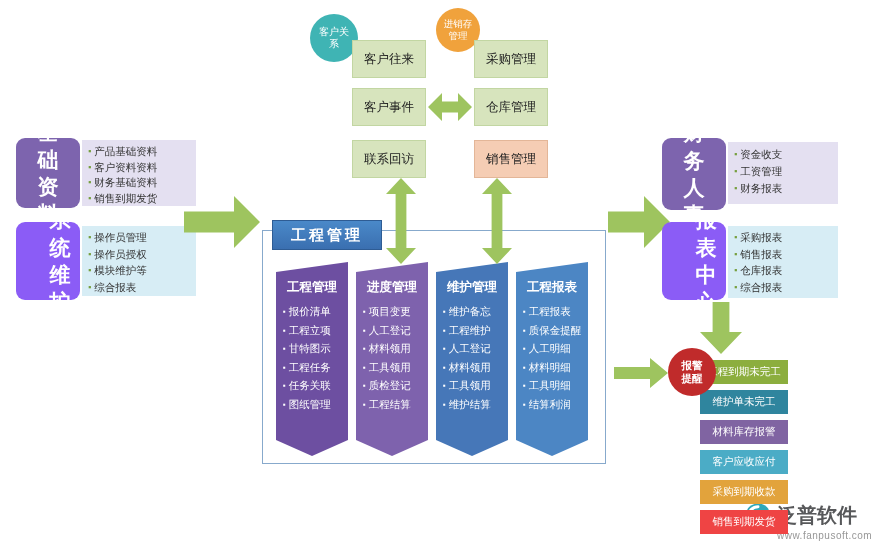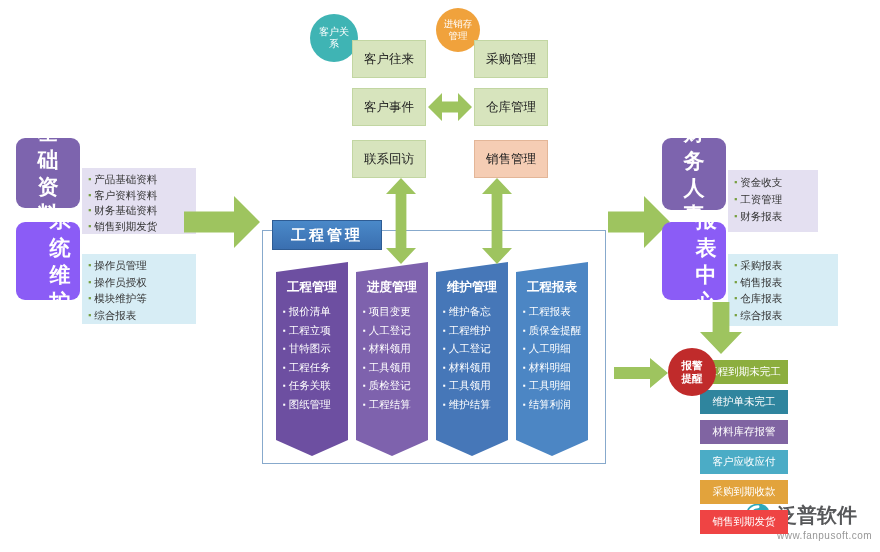--- a/index.html
+++ b/index.html
@@ -14,21 +14,21 @@
   .tbox { position:absolute; width:74px; height:38px; display:flex; align-items:center; justify-content:center;
           font-size:12.5px; color:#222; background:#D7E4BD; border:1px solid #c2d6a2; }
   .tbox.pink { background:#F5CDB4; border-color:#e3b698; }
 
   .badge { position:absolute; border-radius:9px; color:#fff; font-weight:bold; font-size:21px;
            display:flex; align-items:center; justify-content:center; text-align:center; line-height:1.3; }
   .badge span { display:block; width:36px; }
   .badge.purple { background:#7D64AE; }
   .badge.teal   { background:#8b5cf6;padding-left:24px; }
 
-  .panel { position:absolute; padding:4px 6px;margin-top:28px; }
+  .panel { position:absolute; padding:4px 6px; }
   .panel .li { font-size:10.5px; color:#333; white-space:nowrap; }
   .panel .li::before { content:"▪"; color:#769F3E; margin-right:3px; font-size:9px; position:relative; top:-1px; }
   .panel.lav  { background:#E4E0F1; }
   .panel.blue { background:#D7EDF5; }
 
   .arrow { position:absolute; background:#9EC45F; }
 
   
   #crm-circle { left:310px; top:14px; width:48px; height:48px; background:#3FB4B4; font-size:10px; }
   #crm-circle span { width:32px; }
@@ -77,21 +77,21 @@
   #bn-0 { left:276px; background:#6D4FA1; }
   #bn-1 { left:356px; background:#7E62AD; }
   #bn-2 { left:436px; background:#4677B8; }
   #bn-3 { left:516px; background:#4C86C4; }
   .bn-title { text-align:center; font-weight:bold; font-size:12.5px; margin-bottom:7px; }
   .bn-item { font-size:10.5px; line-height:17.5px; padding-left:7px; white-space:nowrap; }
   .bn-item::before { content:"▪"; margin-right:3px; font-size:8px; position:relative; top:-1px; }
 
   
   #fin-badge { left:662px; top:138px; width:64px; height:72px; }
-  #fin-list  { left:728px; top:142px; width:90px; height:62px; }
+  #fin-list  { left:728px; top:142px; width:110px; height:62px; }
   #fin-list .li { line-height:16px; }
   #rep-badge { left:662px; top:222px; width:64px; height:78px; }
   #rep-list  { left:728px; top:226px; width:110px; height:72px; }
   #rep-list .li { line-height:15.5px; }
 
   #arrow-down { left:700px; top:302px; width:42px; height:52px;
     clip-path:polygon(30% 0, 70% 0, 70% calc(100% - 22px), 100% calc(100% - 22px),
                       50% 100%, 0 calc(100% - 22px), 30% calc(100% - 22px)); }
   #arrow-alert { left:614px; top:358px; width:54px; height:30px;
     clip-path:polygon(0 30%, calc(100% - 18px) 30%, calc(100% - 18px) 0, 100% 50%,

